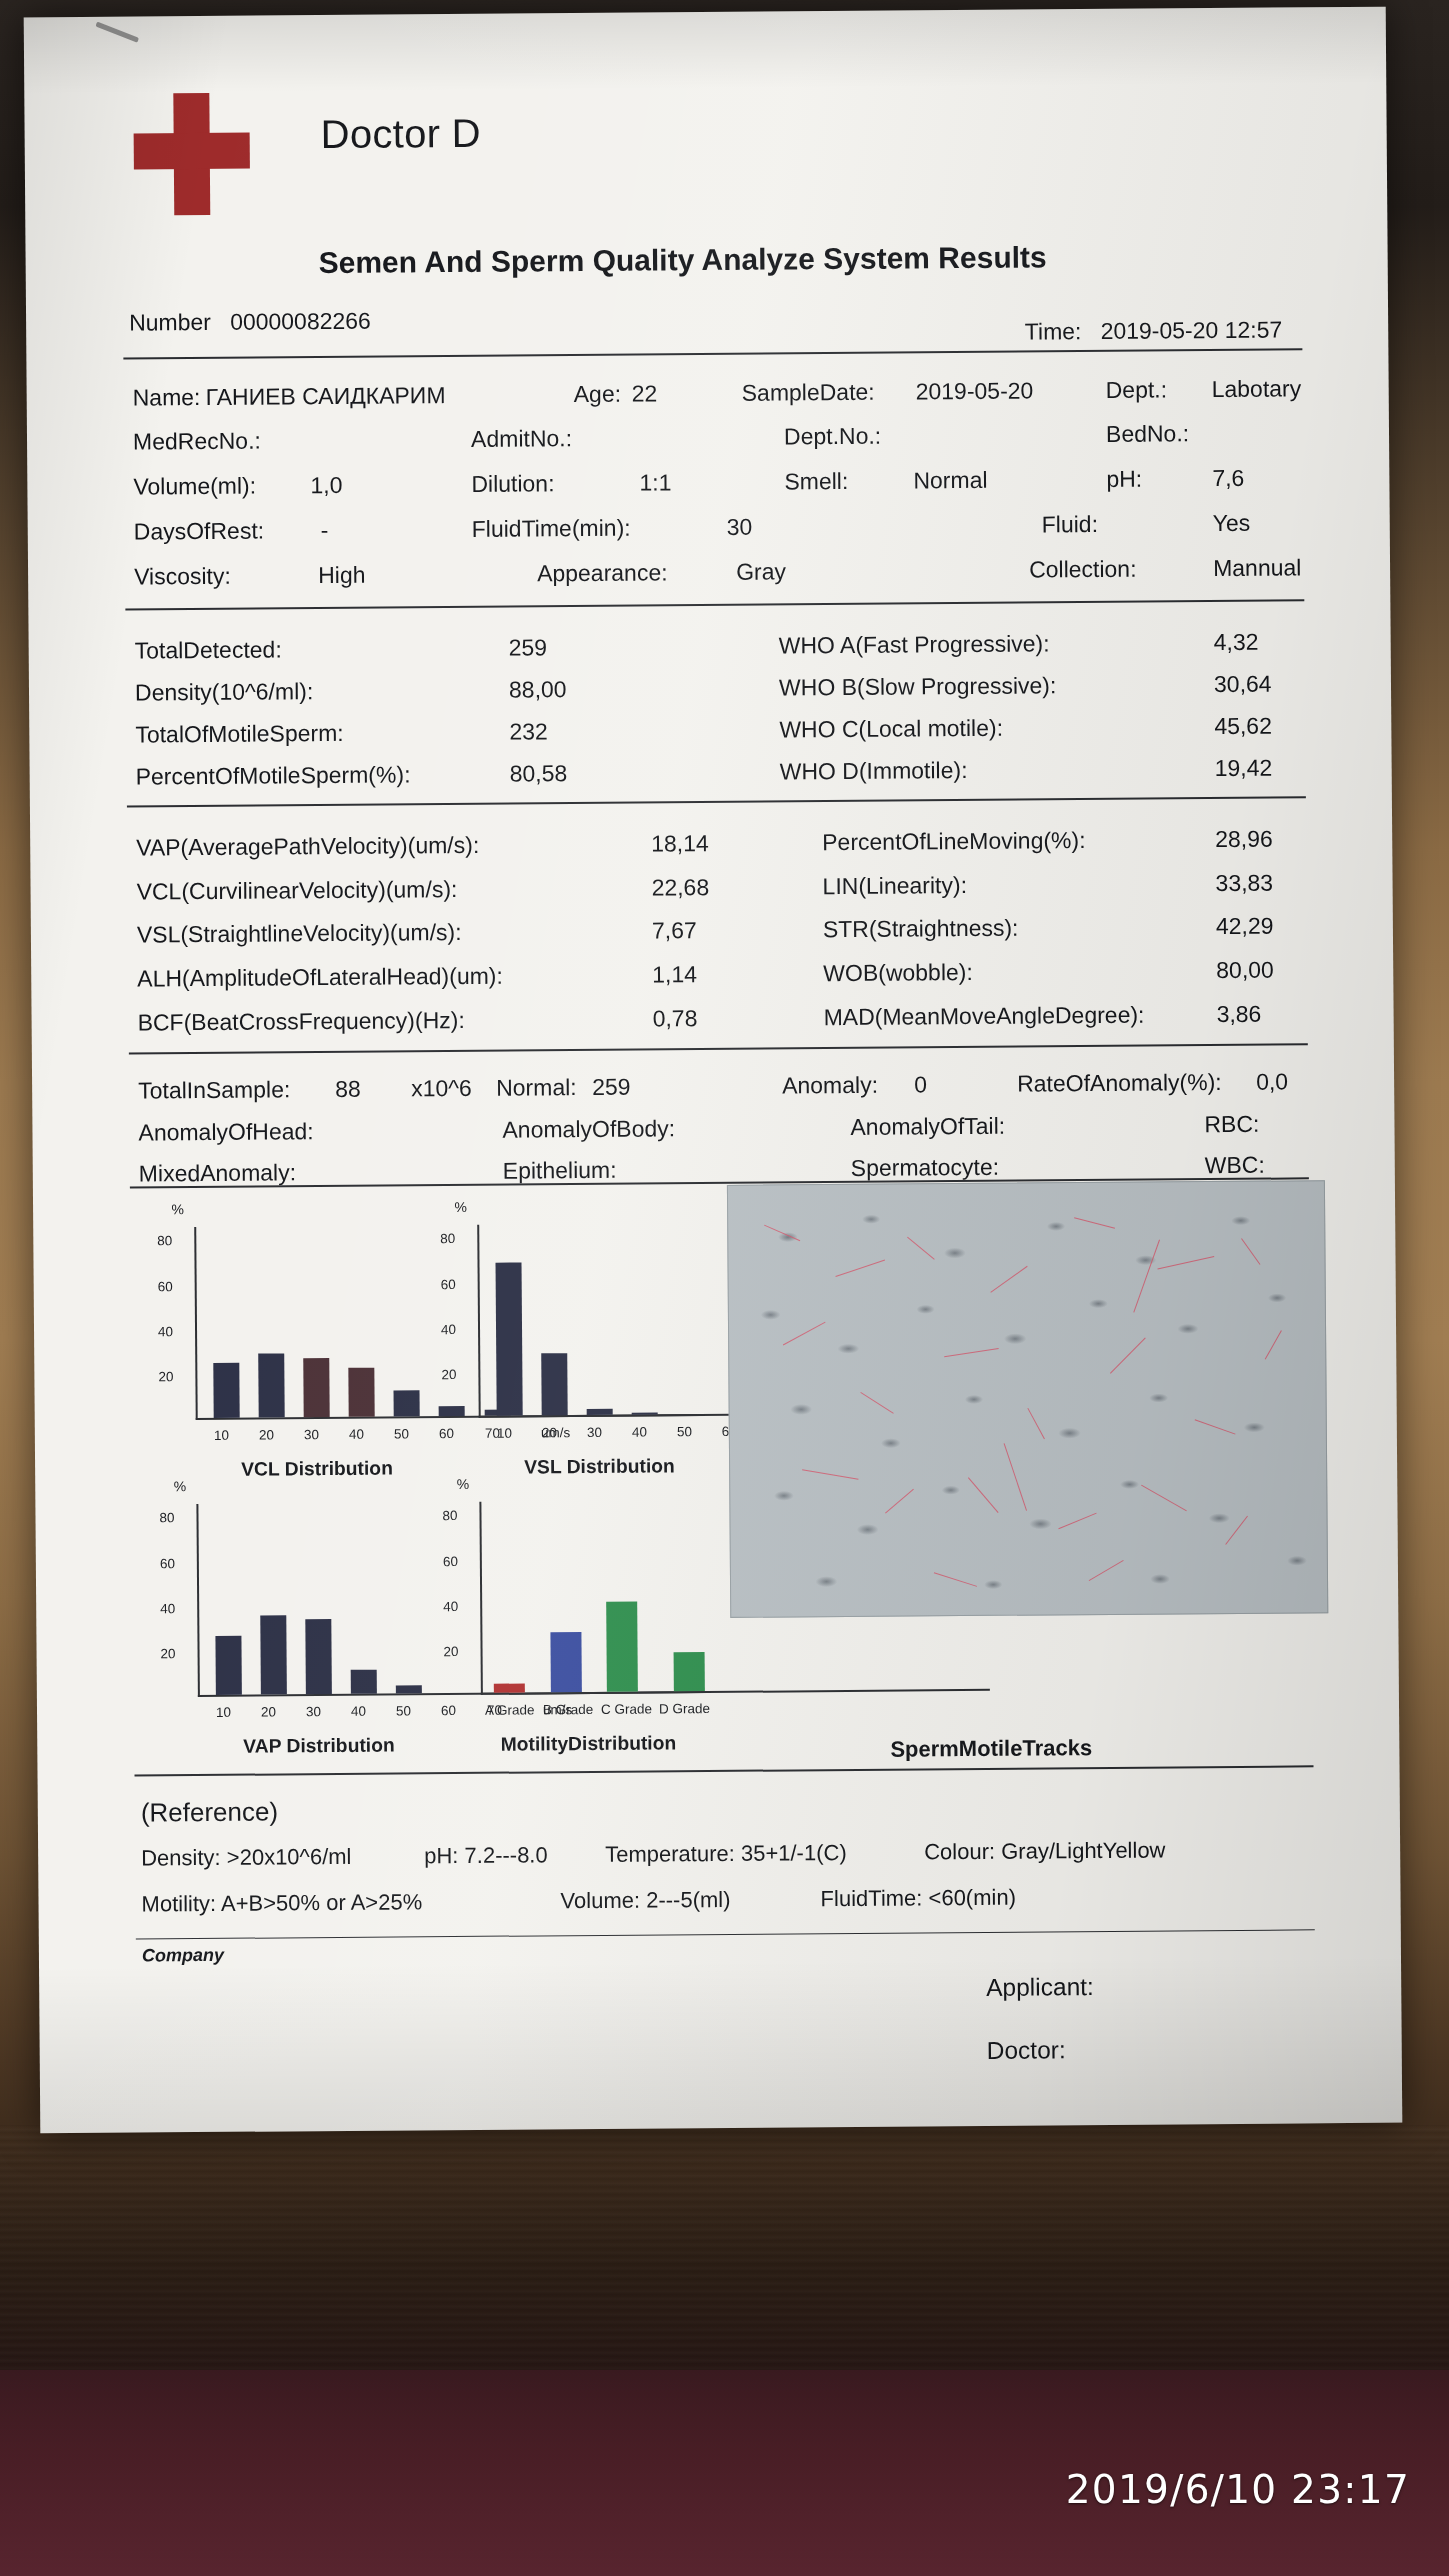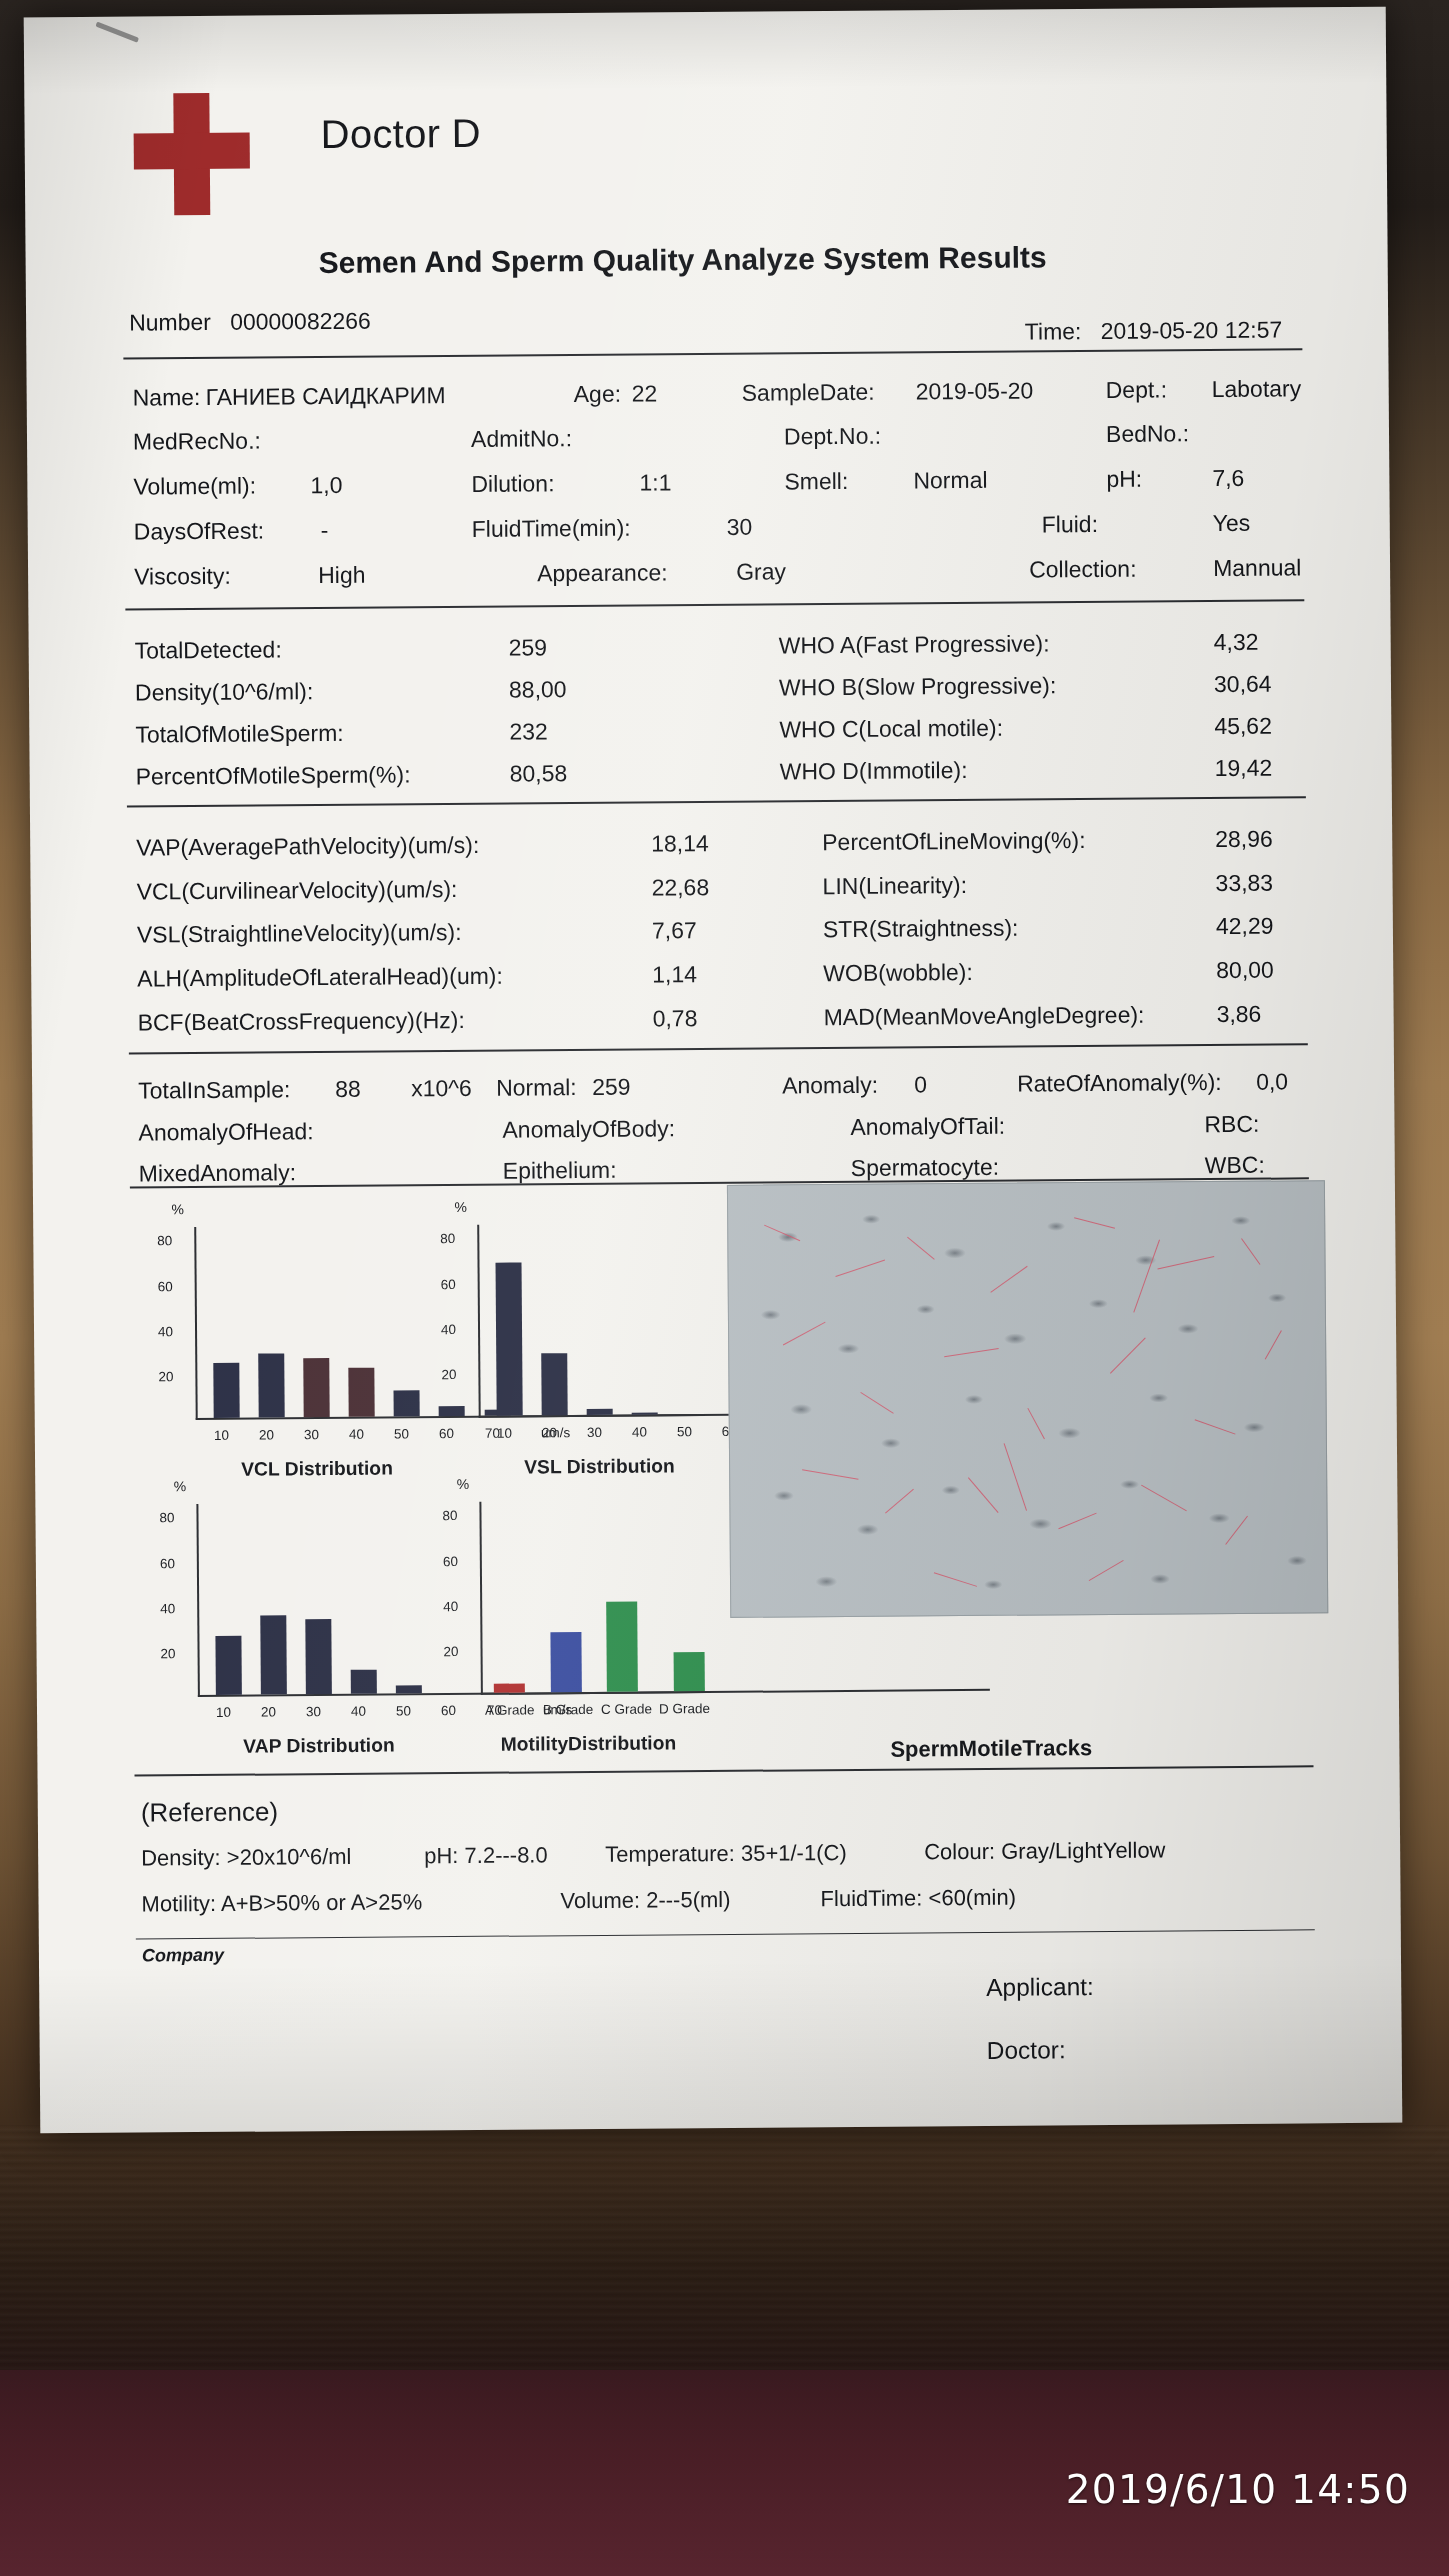--- a/index.html
+++ b/index.html
@@ -376,14 +376,14 @@
 
     <div class="hr" style="left:97px;top:1922px;width:1179px;height:1.3px;"></div>
 
     <div class="row" style="left:103px;top:1929px;font-size:18px;font-weight:700;font-style:italic;">Company</div>
     <div class="row" style="left:947px;top:1964px;font-size:24.5px;">Applicant:</div>
     <div class="row" style="left:947px;top:2027px;font-size:24.5px;">Doctor:</div>
 
   </div>
 </div>
 
-<div class="ts">2019/6/10  14:50</div>
+<div class="ts">2019/6/10  23:17</div>
 
 
 </body></html>

